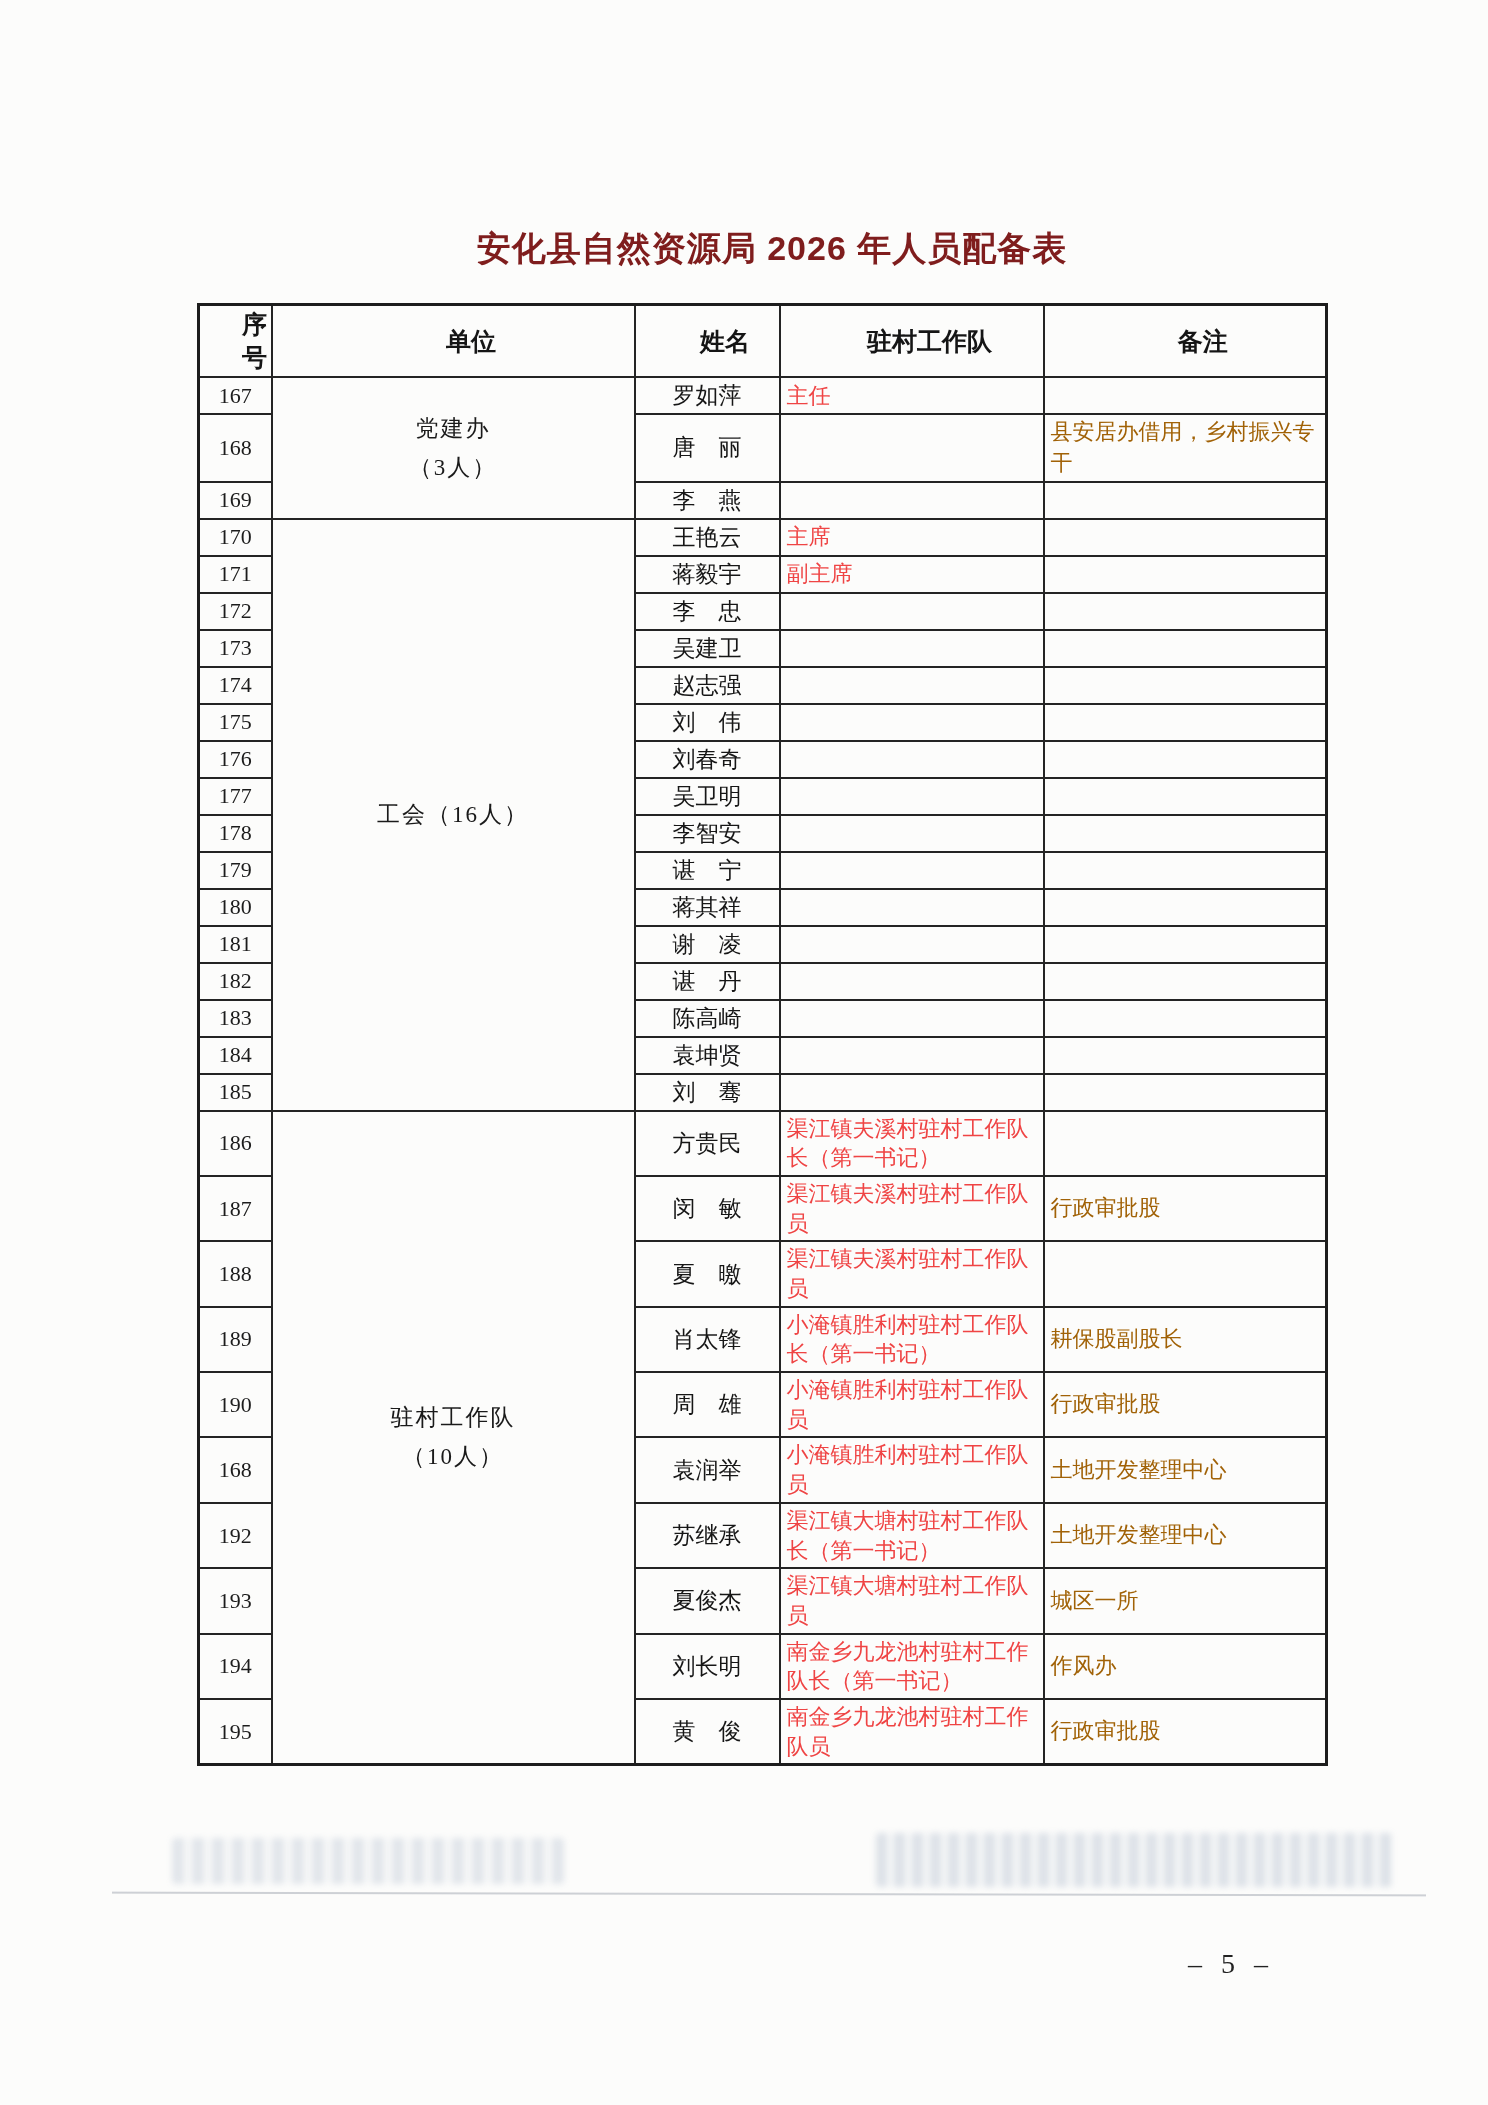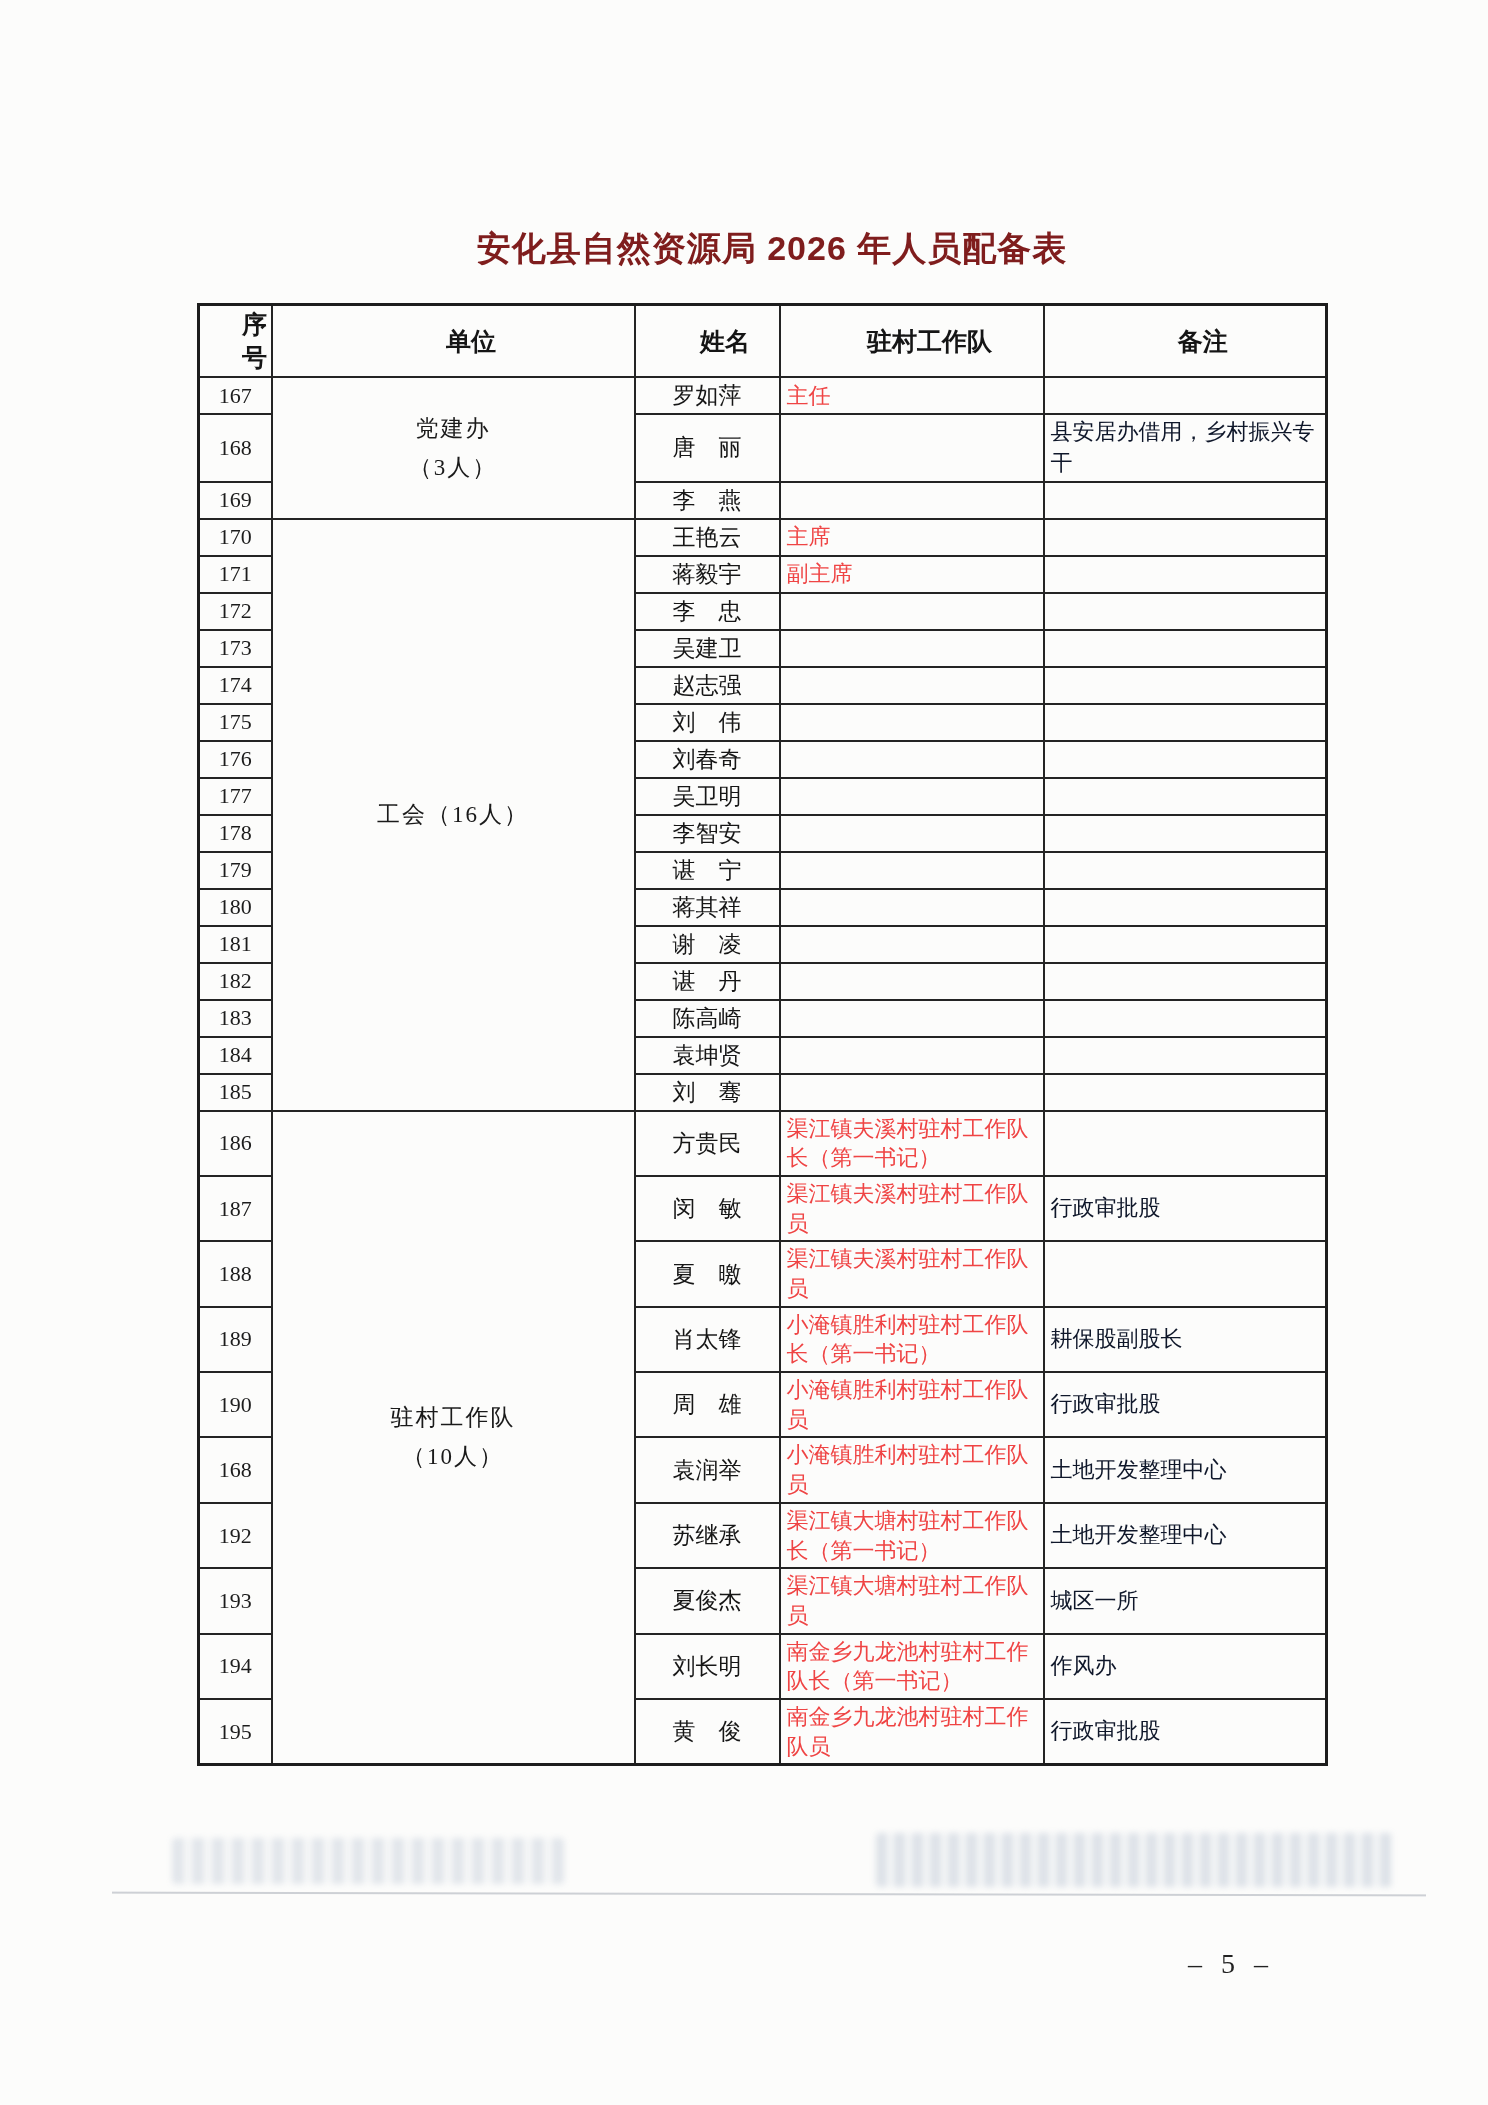--- a/index.html
+++ b/index.html
@@ -72,21 +72,21 @@
   td.pos{
     font-size:22px;
     line-height:1.35;
     color:#ef4444;
   }
   td.remark{
     text-align:left;
     font-size:22px;
     line-height:1.4;
     padding-left:10px;
-    color:#0f172a;
+    color:#a16207;
   }
   .page-number{
     position:absolute;
     left:1188px;top:1948px;
     font-size:28px;
     letter-spacing:6px;
     color:#222;
     font-family:"Liberation Serif", serif;
   }
   .bleed{

